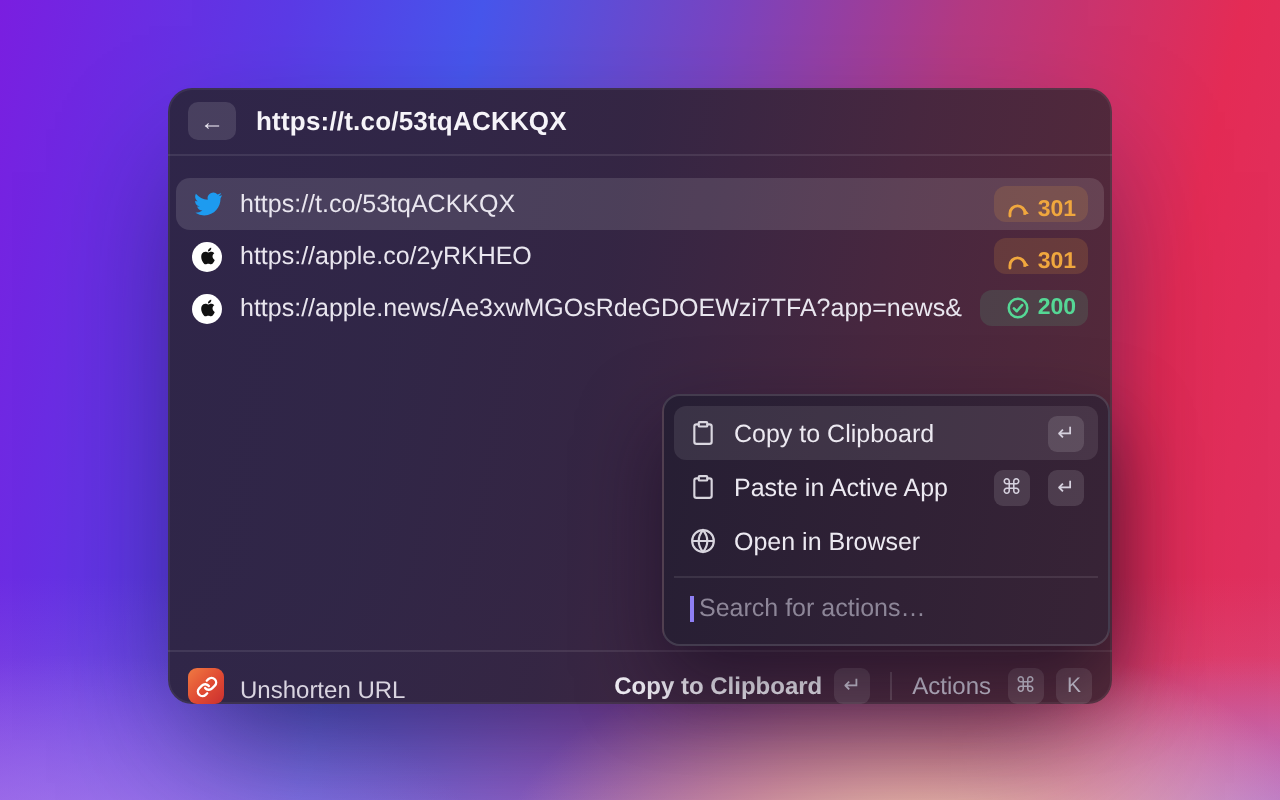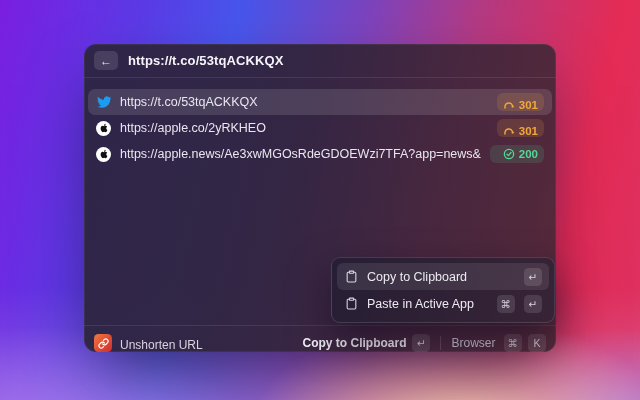--- a/index.html
+++ b/index.html
@@ -191,35 +191,48 @@
         <svg width="13" height="13" viewBox="0 0 24 24" fill="none" stroke="#ece9f1" stroke-width="2" stroke-linecap="round" stroke-linejoin="round">
             <rect x="8" y="2" width="8" height="4" rx="1"></rect>
             <path d="M16 4h2a2 2 0 012 2v14a2 2 0 01-2 2H6a2 2 0 01-2-2V6a2 2 0 012-2h2"></path>
           </svg>
       </span>
       <span class="ap-label">Paste in Active App</span>
       <span class="keycap">⌘</span>
       <span class="keycap">↵</span>
     </div>
 
-
+    <div class="ap-item">
+      <span class="ap-icon">
+        <svg width="13" height="13" viewBox="0 0 24 24" fill="none" stroke="#ece9f1" stroke-width="2">
+            <circle cx="12" cy="12" r="10"></circle>
+            <path d="M2 12h20M12 2a15.3 15.3 0 014 10 15.3 15.3 0 01-4 10 15.3 15.3 0 01-4-10 15.3 15.3 0 014-10z"></path>
+          </svg>
+      </span>
+      <span class="ap-label">Open in Browser</span>
+    </div>
+
+    <div class="ap-search">
+      <span class="caret"></span>
+      <span class="search-placeholder">Search for actions…</span>
+    </div>
   </div>
 
   <div class="footer">
     <div class="app-icon">
       <svg width="11" height="11" viewBox="0 0 24 24" fill="none" stroke="#fff" stroke-width="2.6" stroke-linecap="round" stroke-linejoin="round">
           <path d="M10 13a5 5 0 007.54.54l3-3a5 5 0 00-7.07-7.07l-1.72 1.71"></path>
           <path d="M14 11a5 5 0 00-7.54-.54l-3 3a5 5 0 007.07 7.07l1.71-1.71"></path>
         </svg>
     </div>
     <span class="footer-app-name">Unshorten URL</span>
 
     <div class="footer-right">
       <span class="footer-primary">Copy to Clipboard</span>
       <span class="keycap">↵</span>
       <span class="footer-divider"></span>
-      <span class="footer-actions">Browser</span>
+      <span class="footer-actions">Actions</span>
       <span class="keycap">⌘</span>
       <span class="keycap">K</span>
     </div>
   </div>
 
 </div>
 
 </body></html>

